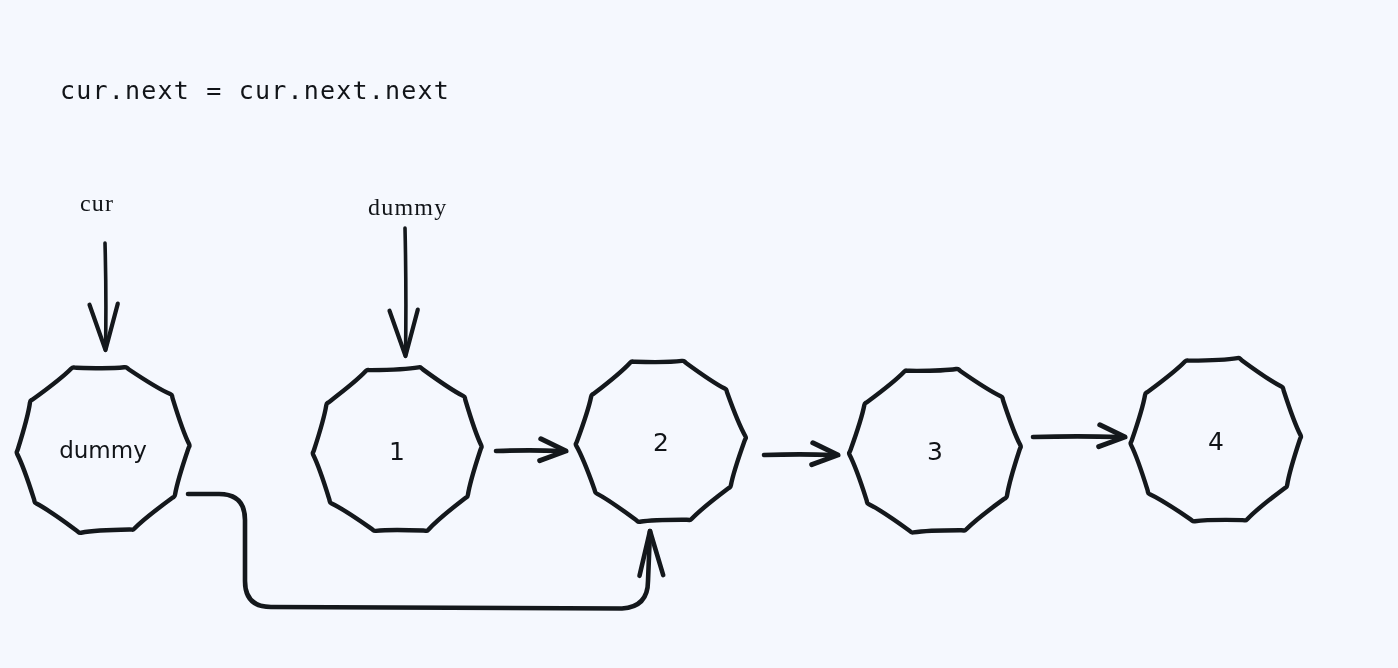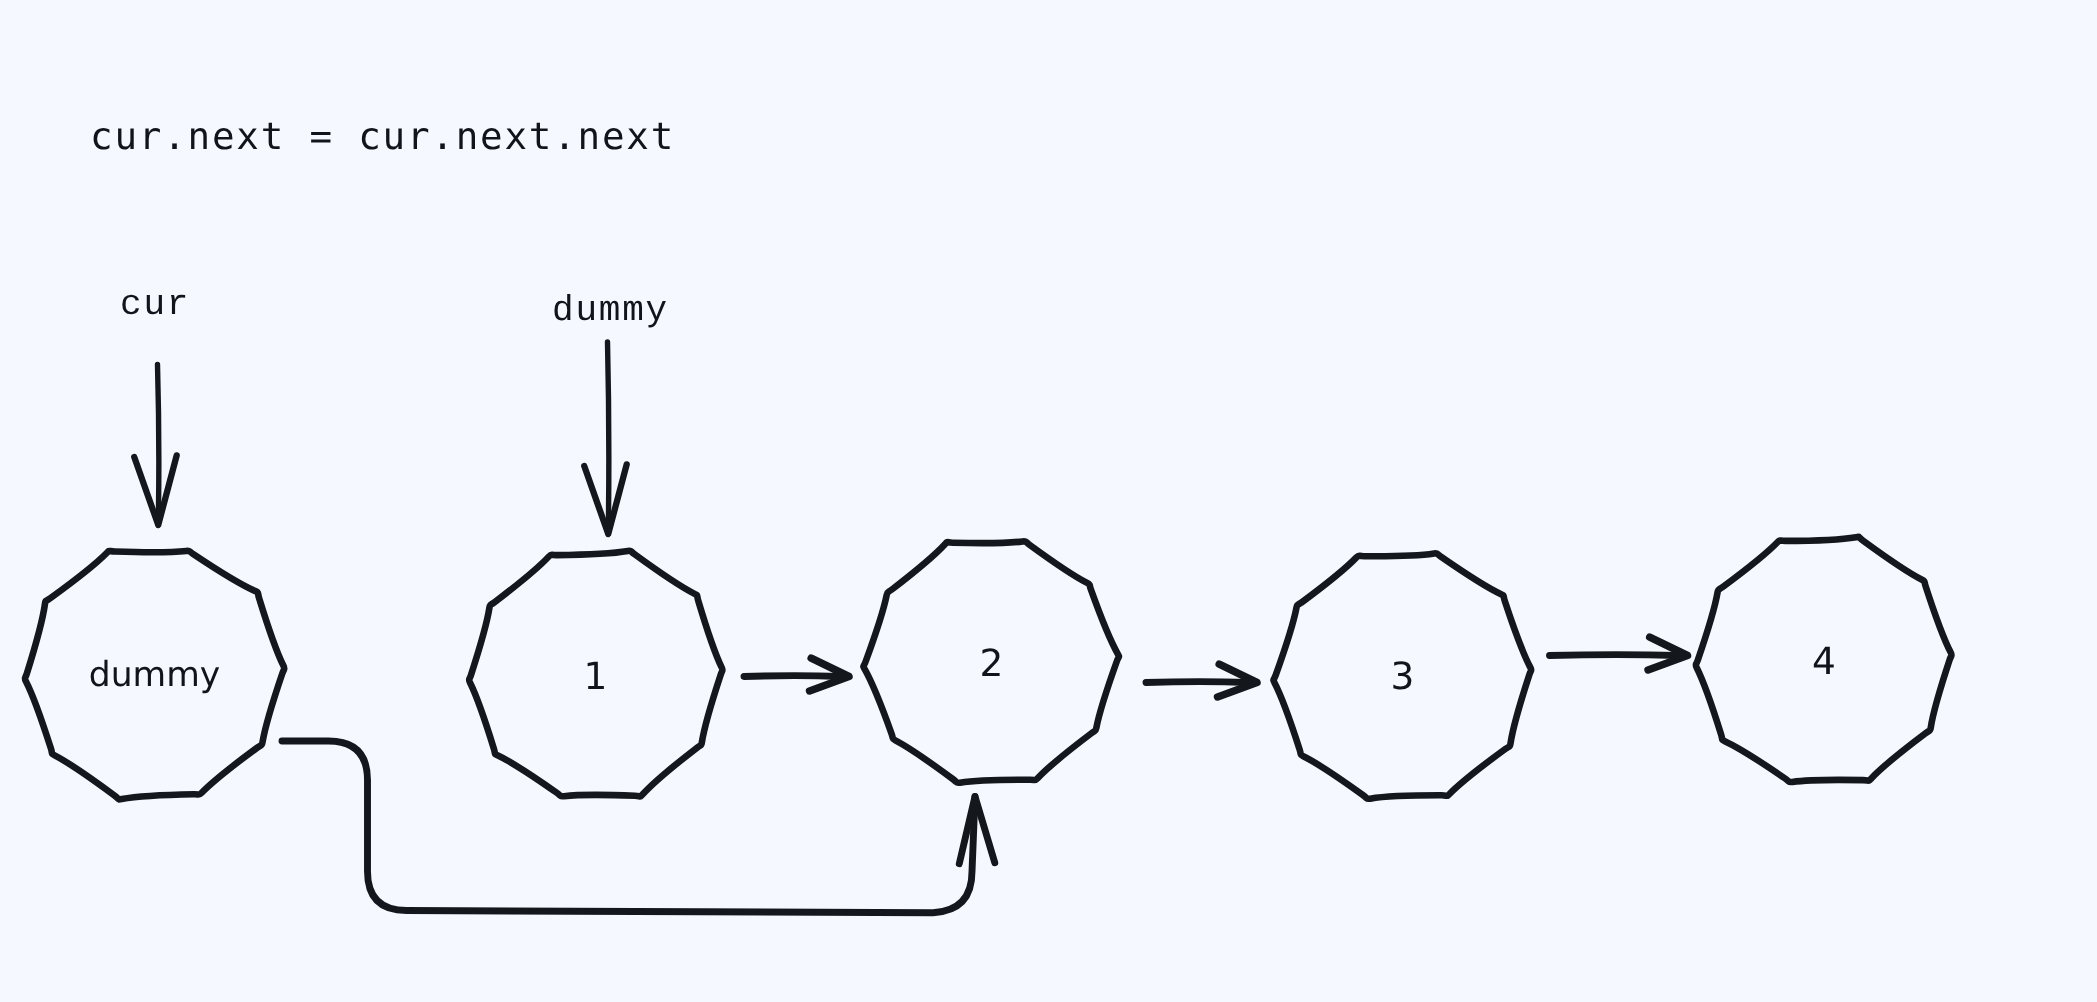--- a/index.html
+++ b/index.html
@@ -31,21 +31,21 @@
     left: 60px;
     top: 76px;
     font-family: "DejaVu Sans Mono", monospace;
     font-size: 25px;
     letter-spacing: 1.2px;
     color: #111418;
     white-space: pre;
   }
   .ptr-label {
     position: absolute;
-    font-family: Liberation Mono, monospace;
+    font-family: Liberation Serif, serif;
     font-size: 24px;
     letter-spacing: 1.2px;
     color: #111418;
     white-space: pre;
   }
   .node-label {
     font-family: "DejaVu Sans", sans-serif;
     fill: #111418;
     text-anchor: middle;
     dominant-baseline: central;

